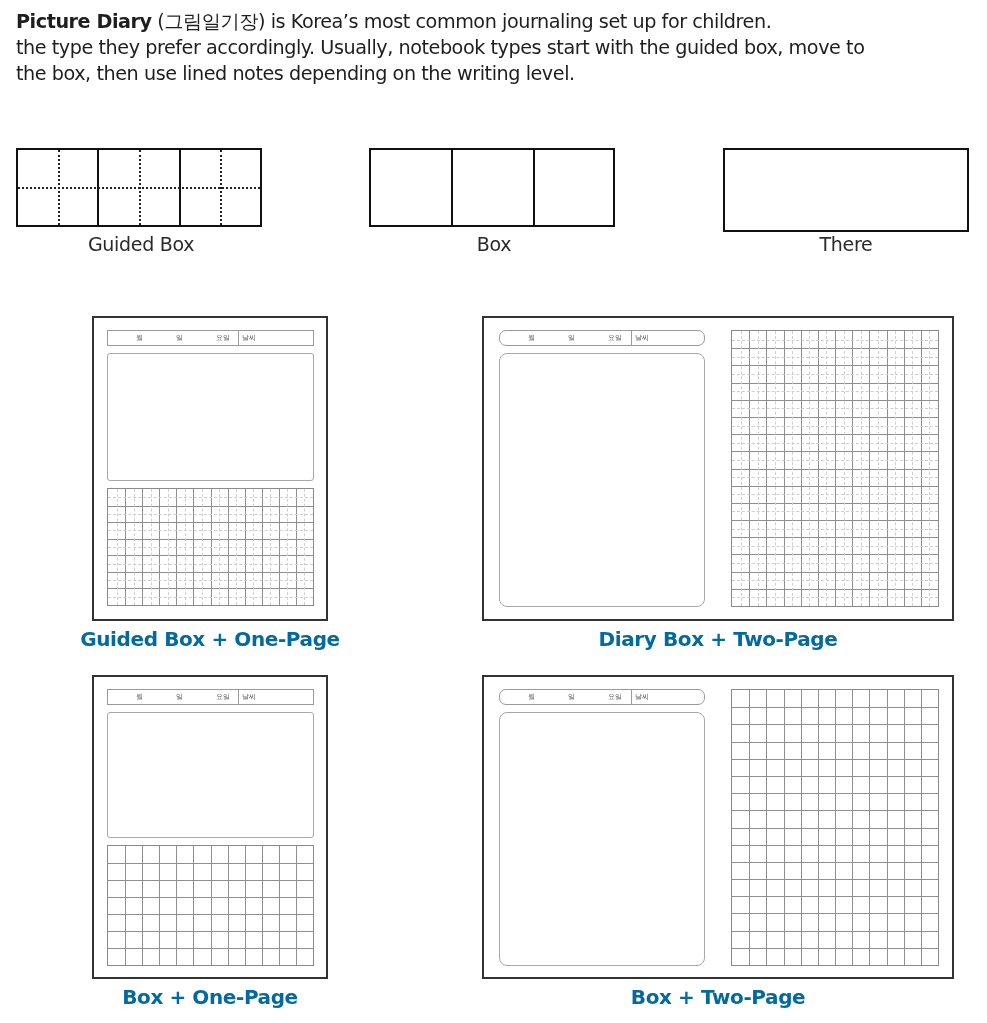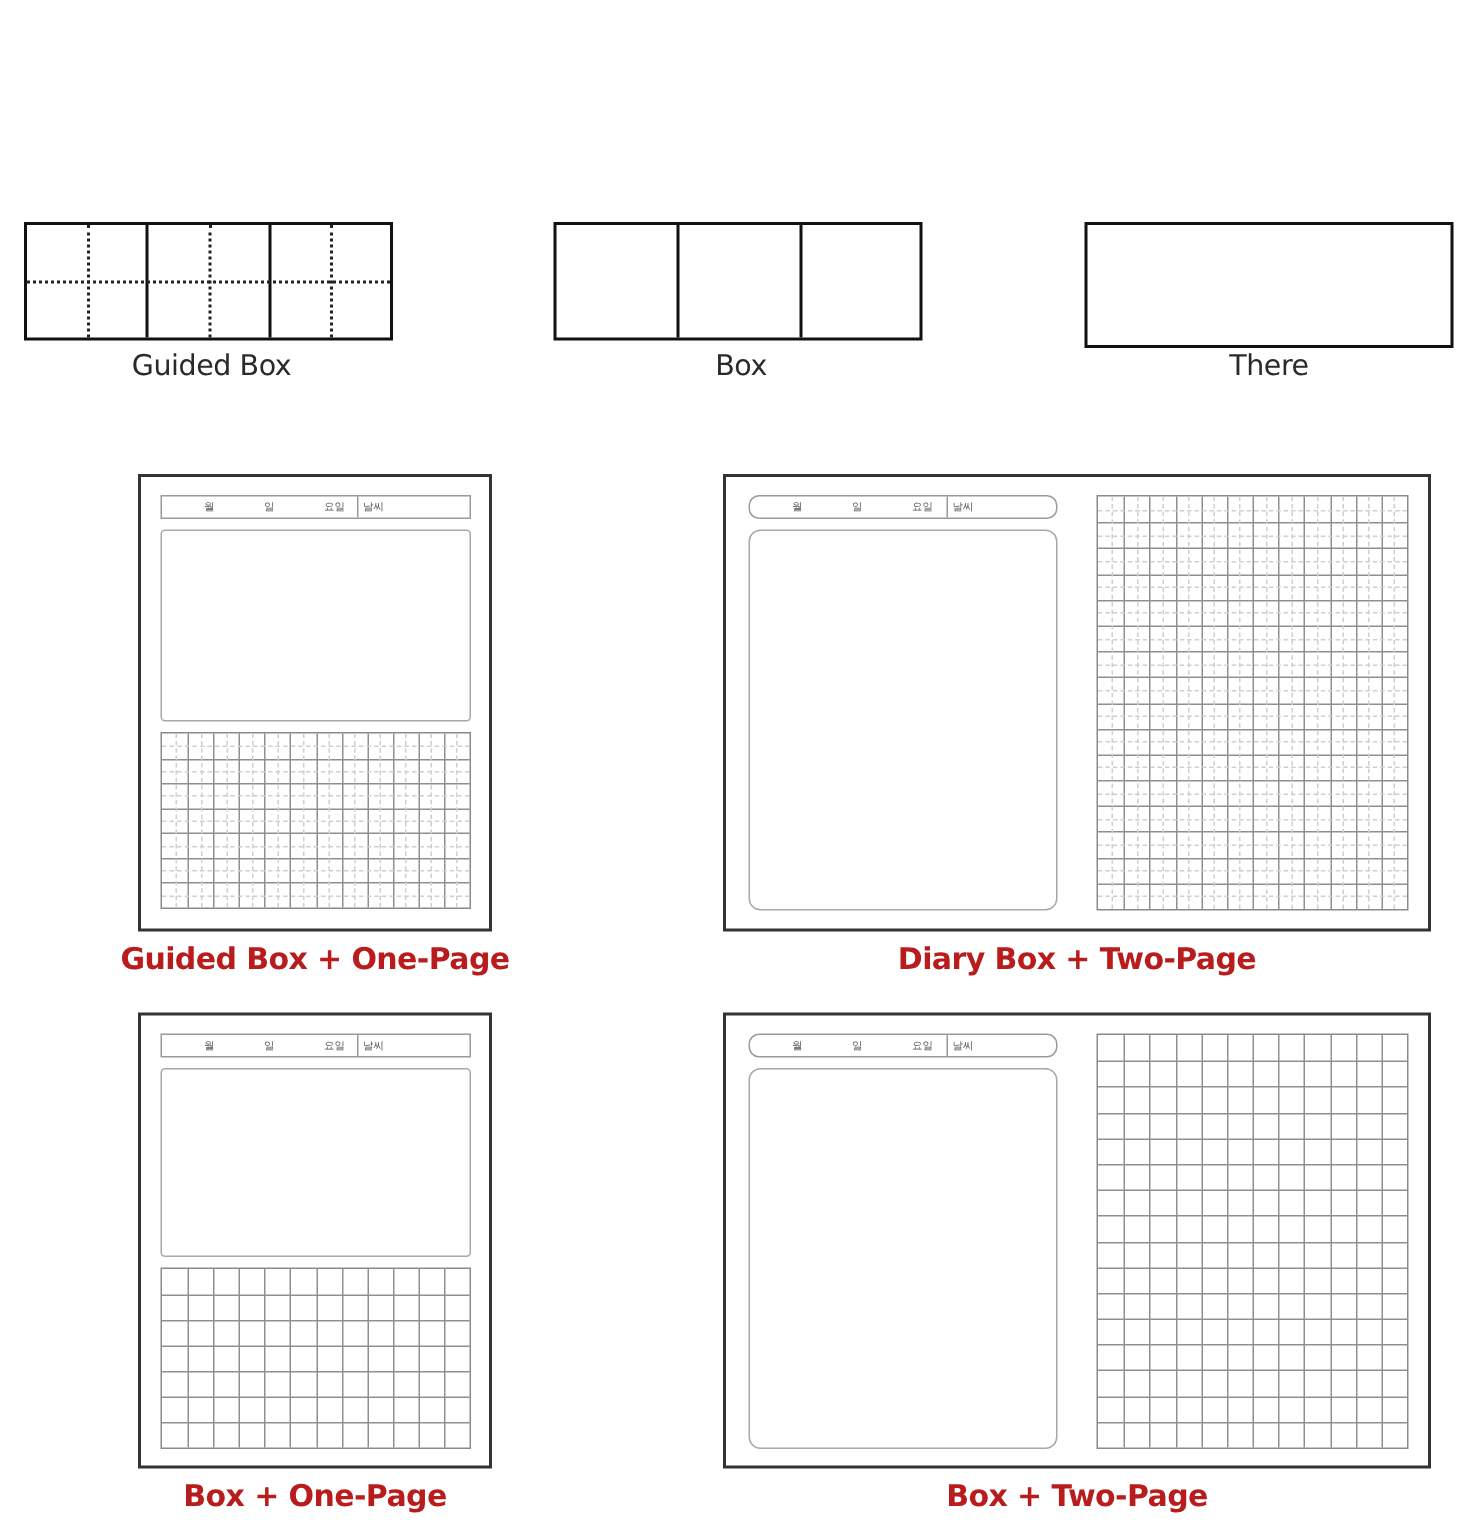--- a/index.html
+++ b/index.html
@@ -24,26 +24,29 @@
   .hdr span { position: absolute; top: 2px; }
   .hdr .sep { position: absolute; top: 0; bottom: 0; border-left: 1px solid #9a9a9a; }
   .pic { position: absolute; border: 1px solid #a8a8a8; border-radius: 3px; }
   .pic.round { border-radius: 8px; }
   .grid { position: absolute; border: 1px solid #8a8a8a; }
   .grid .gl-v { position: absolute; top: 0; bottom: 0; border-left: 1px solid #8f8f8f; }
   .grid .gl-h { position: absolute; left: 0; right: 0; border-top: 1px solid #8f8f8f; }
   .grid .gd-v { position: absolute; top: 0; bottom: 0; border-left: 1px dashed #cfcfcf; }
   .grid .gd-h { position: absolute; left: 0; right: 0; border-top: 1px dashed #cfcfcf; }
 
-  .caption { position: absolute; font-size: 20px; font-weight: bold; color: #b91c1c; text-align: center; letter-spacing: -0.4px; }
+  .caption { position: absolute; font-size: 20px; font-weight: bold; color: #0369a1; text-align: center; letter-spacing: -0.4px; }
 </style>
 </head>
 <body>
 
 <div class="intro">
+  <div><b>Picture Diary</b><span> (그림일기장) is Korea’s most common journaling set up for children.</span></div>
+  <div>the type they prefer accordingly. Usually, notebook types start with the guided box, move to</div>
+  <div>the box, then use lined notes depending on the writing level.</div>
 </div>
 
 <div class="sample" style="left:16px; top:148px; width:246px; height:79px;">
   <div class="cell" style="left:0; width:81px;"></div>
   <div class="cell" style="left:81px; width:82px;"></div>
   <div class="dot-v" style="left:40px;"></div>
   <div class="dot-v" style="left:121px;"></div>
   <div class="dot-v" style="left:202px;"></div>
   <div class="dot-h" style="top:37px;"></div>
 </div>

